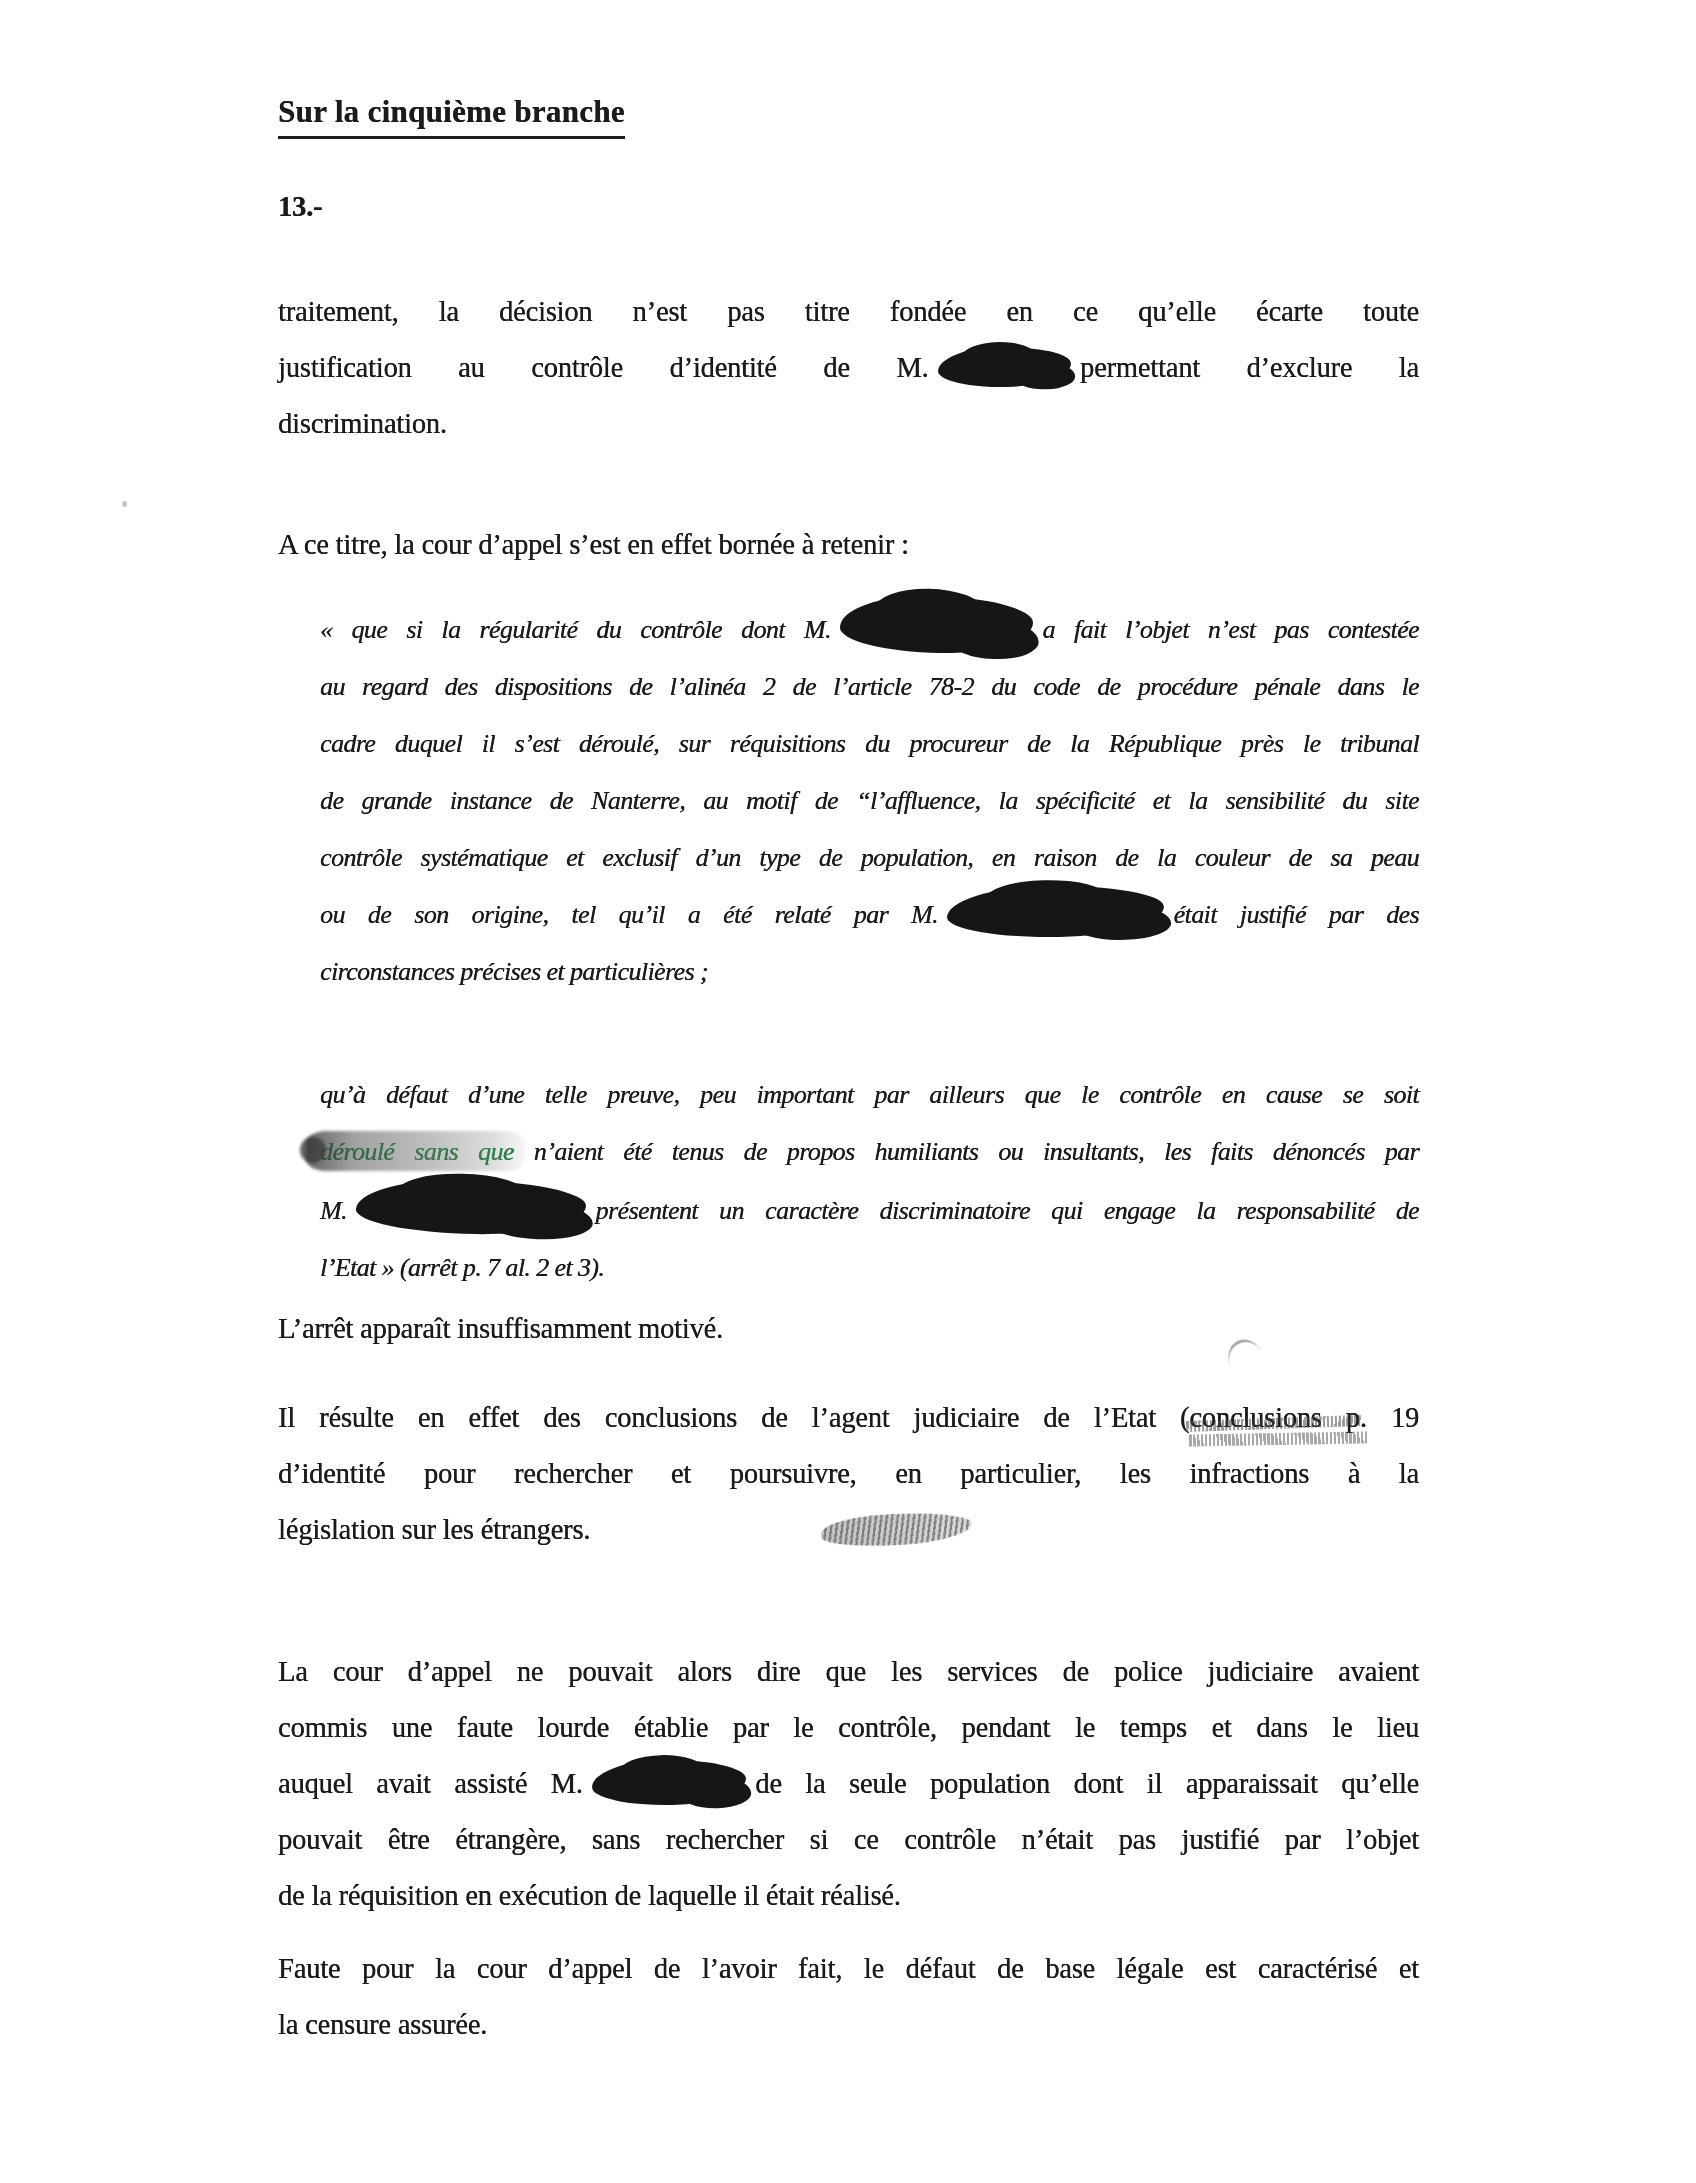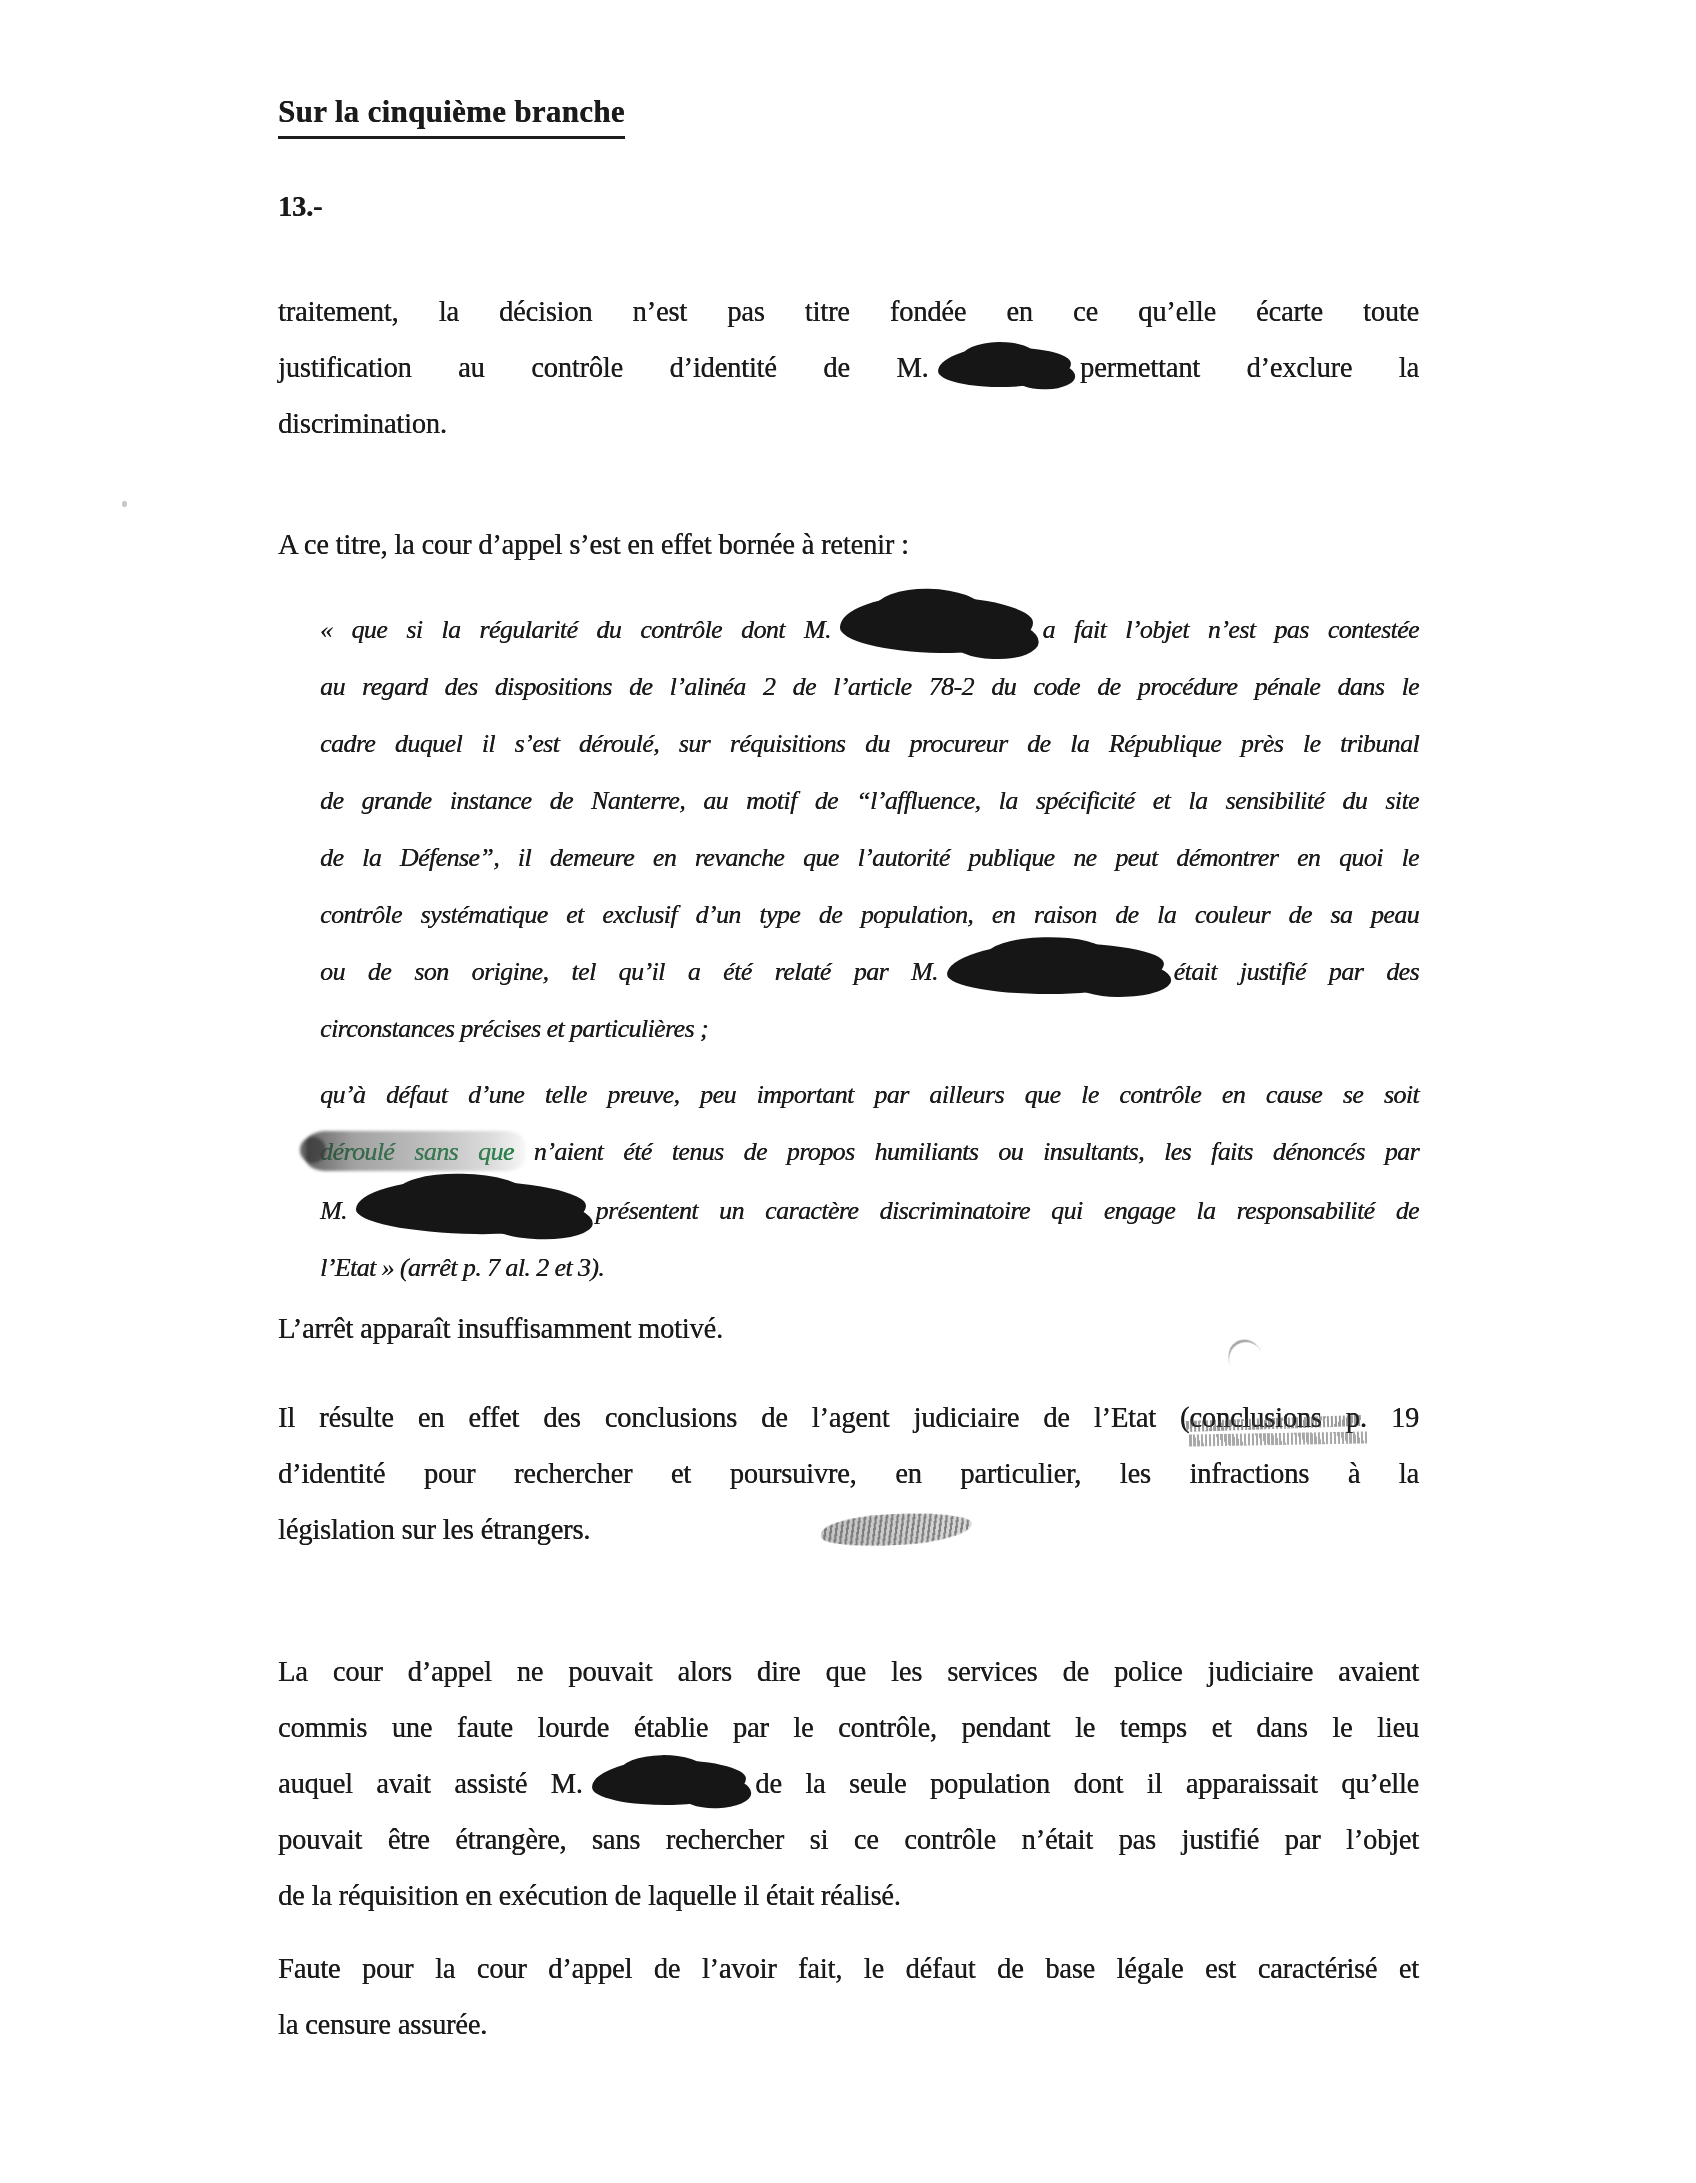--- a/index.html
+++ b/index.html
@@ -148,21 +148,20 @@
       <div class="line l">A ce titre, la cour d’appel s’est en effet bornée à retenir :</div>
     </div>
 
     <div class="blk para quote q1">
       <div class="line j">
         <span>« que si la régularité du contrôle dont M.</span><span class="redact r-q1"></span><span>a fait l’objet n’est pas contestée</span>
       </div>
       <div class="line j">au regard des dispositions de l’alinéa 2 de l’article 78-2 du code de procédure pénale dans le</div>
       <div class="line j">cadre duquel il s’est déroulé, sur réquisitions du procureur de la République près le tribunal</div>
       <div class="line j">de grande instance de Nanterre, au motif de “l’affluence, la spécificité et la sensibilité du site</div>
-      <div class="line j">de la Défense”, il demeure en revanche que l’autorité publique ne peut démontrer en quoi le</div>
       <div class="line j">contrôle systématique et exclusif d’un type de population, en raison de la couleur de sa peau</div>
       <div class="line j">
         <span>ou de son origine, tel qu’il a été relaté par M.</span><span class="redact r-q7"></span><span>était justifié par des</span>
       </div>
       <div class="line l">circonstances précises et particulières ;</div>
     </div>
 
     <div class="blk para quote q2">
       <div class="line j">qu’à défaut d’une telle preuve, peu important par ailleurs que le contrôle en cause se soit</div>
       <div class="line j">

